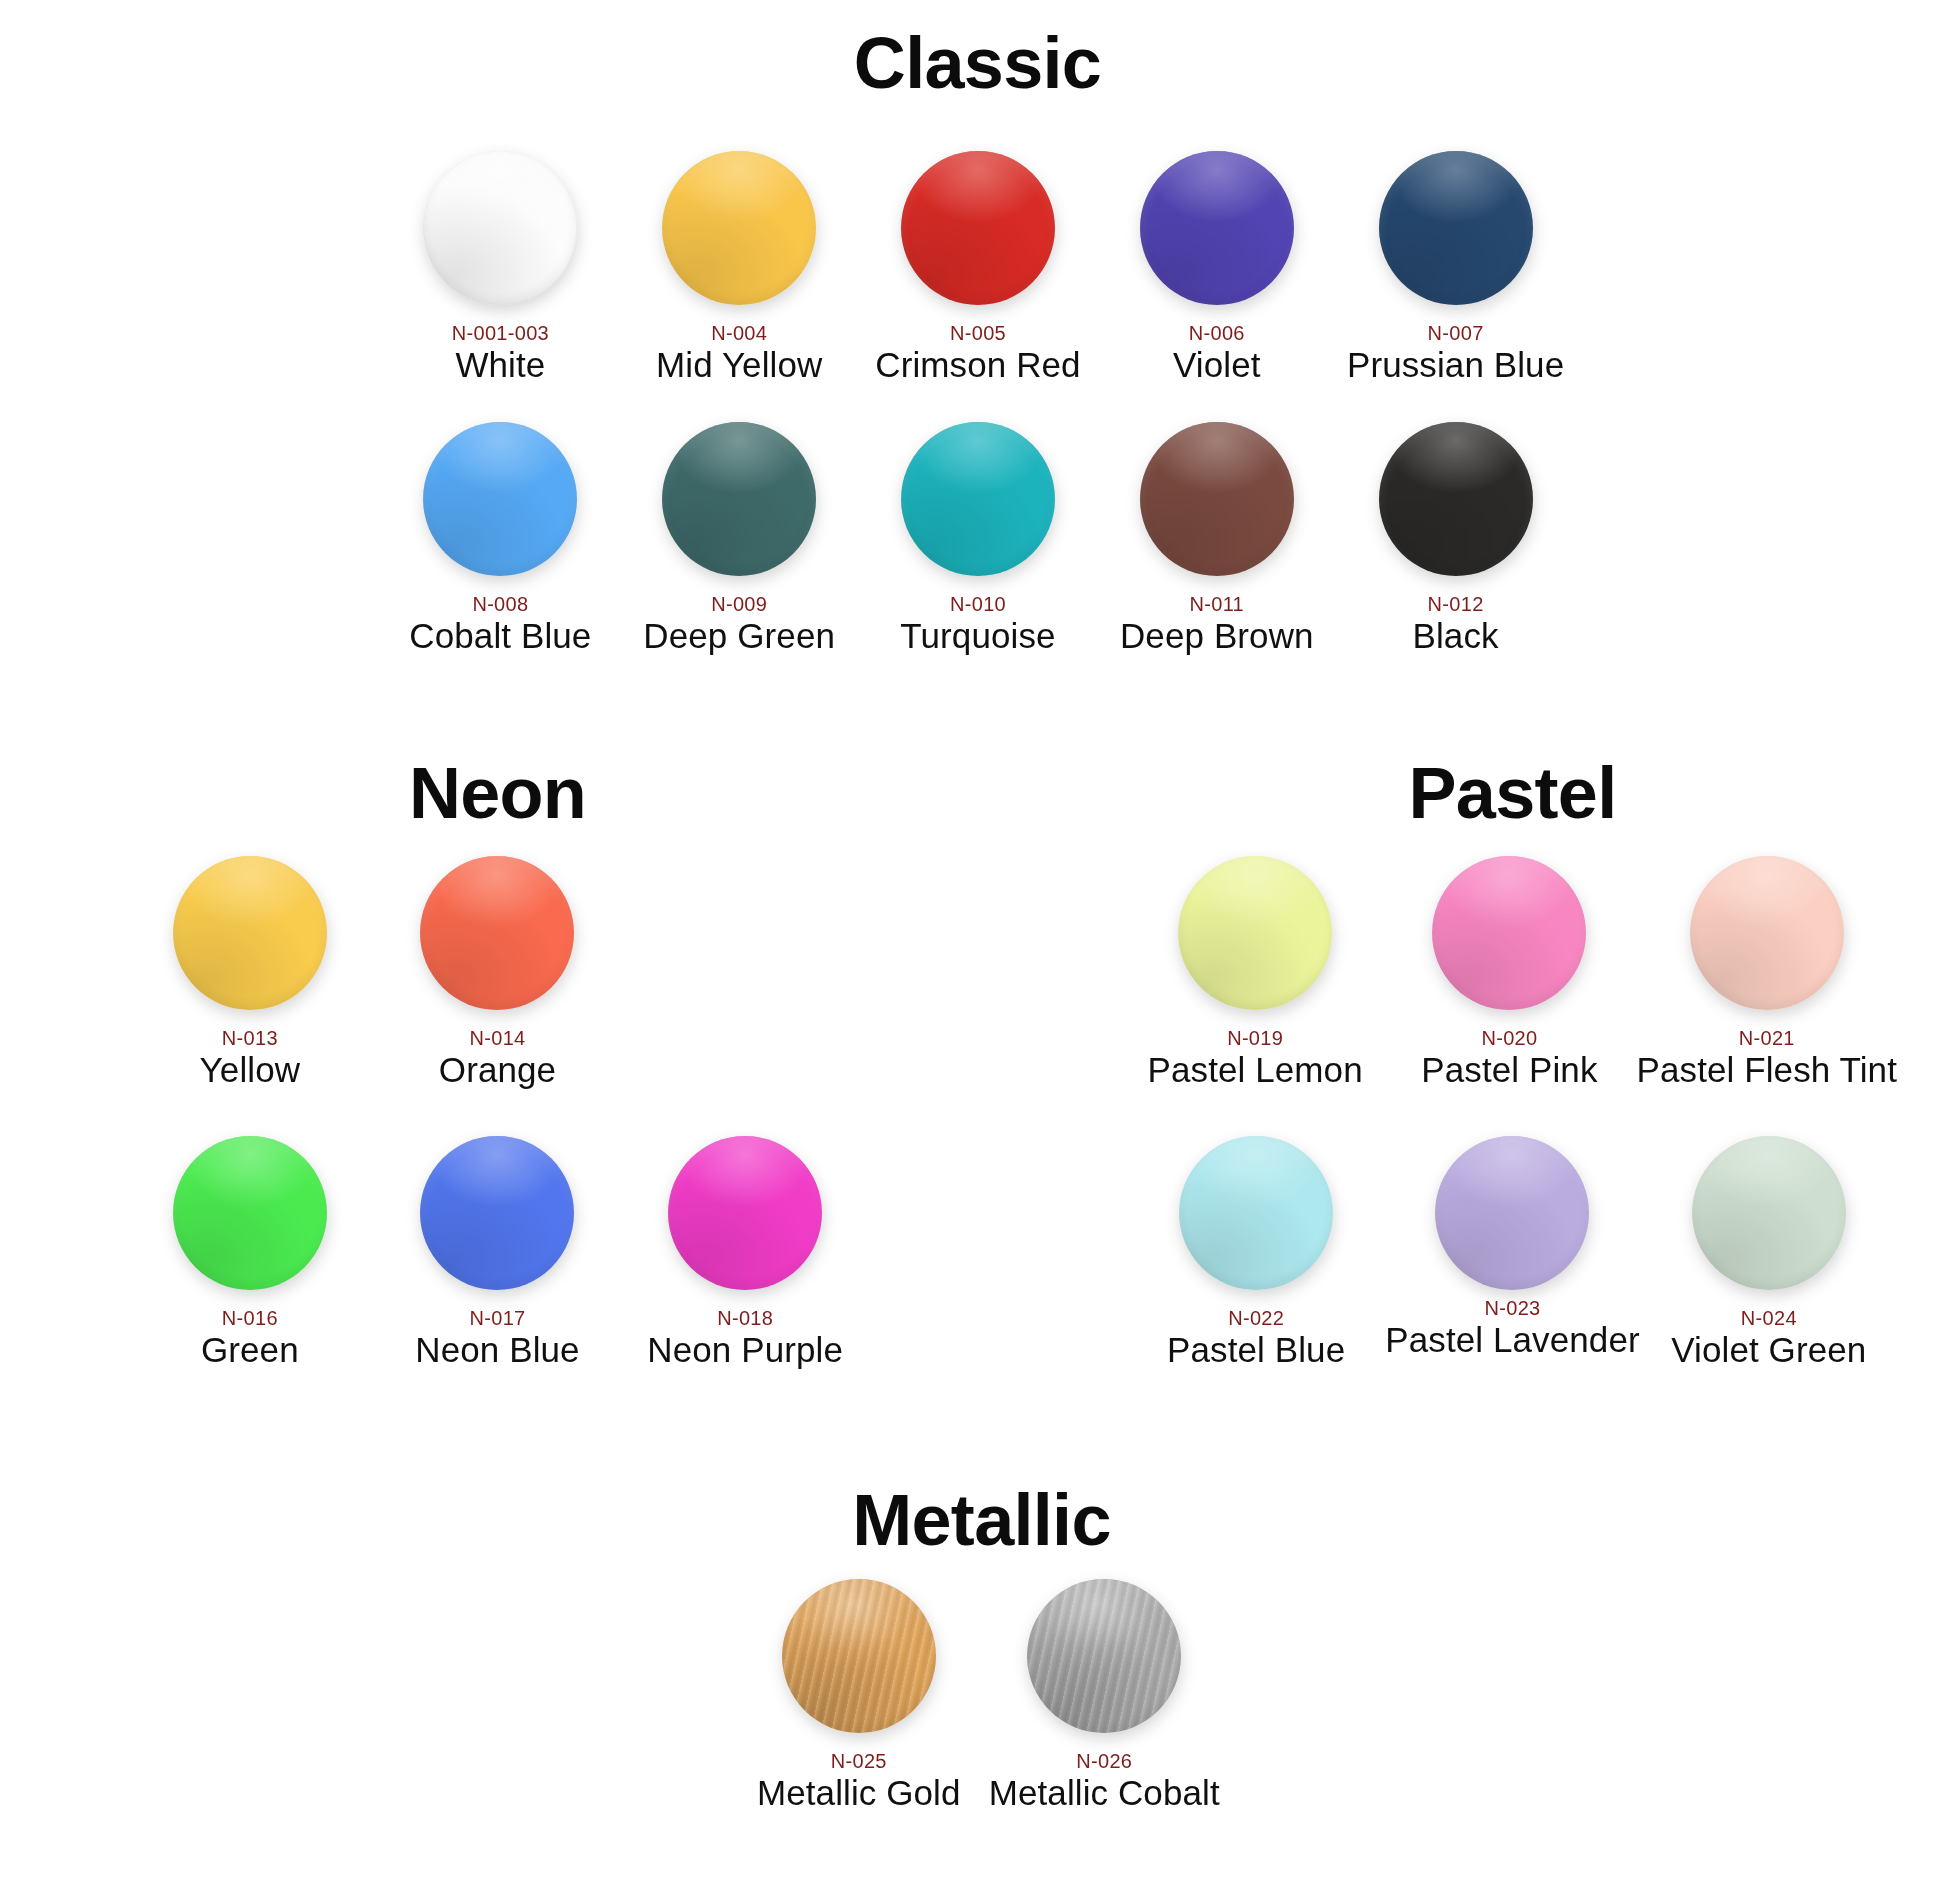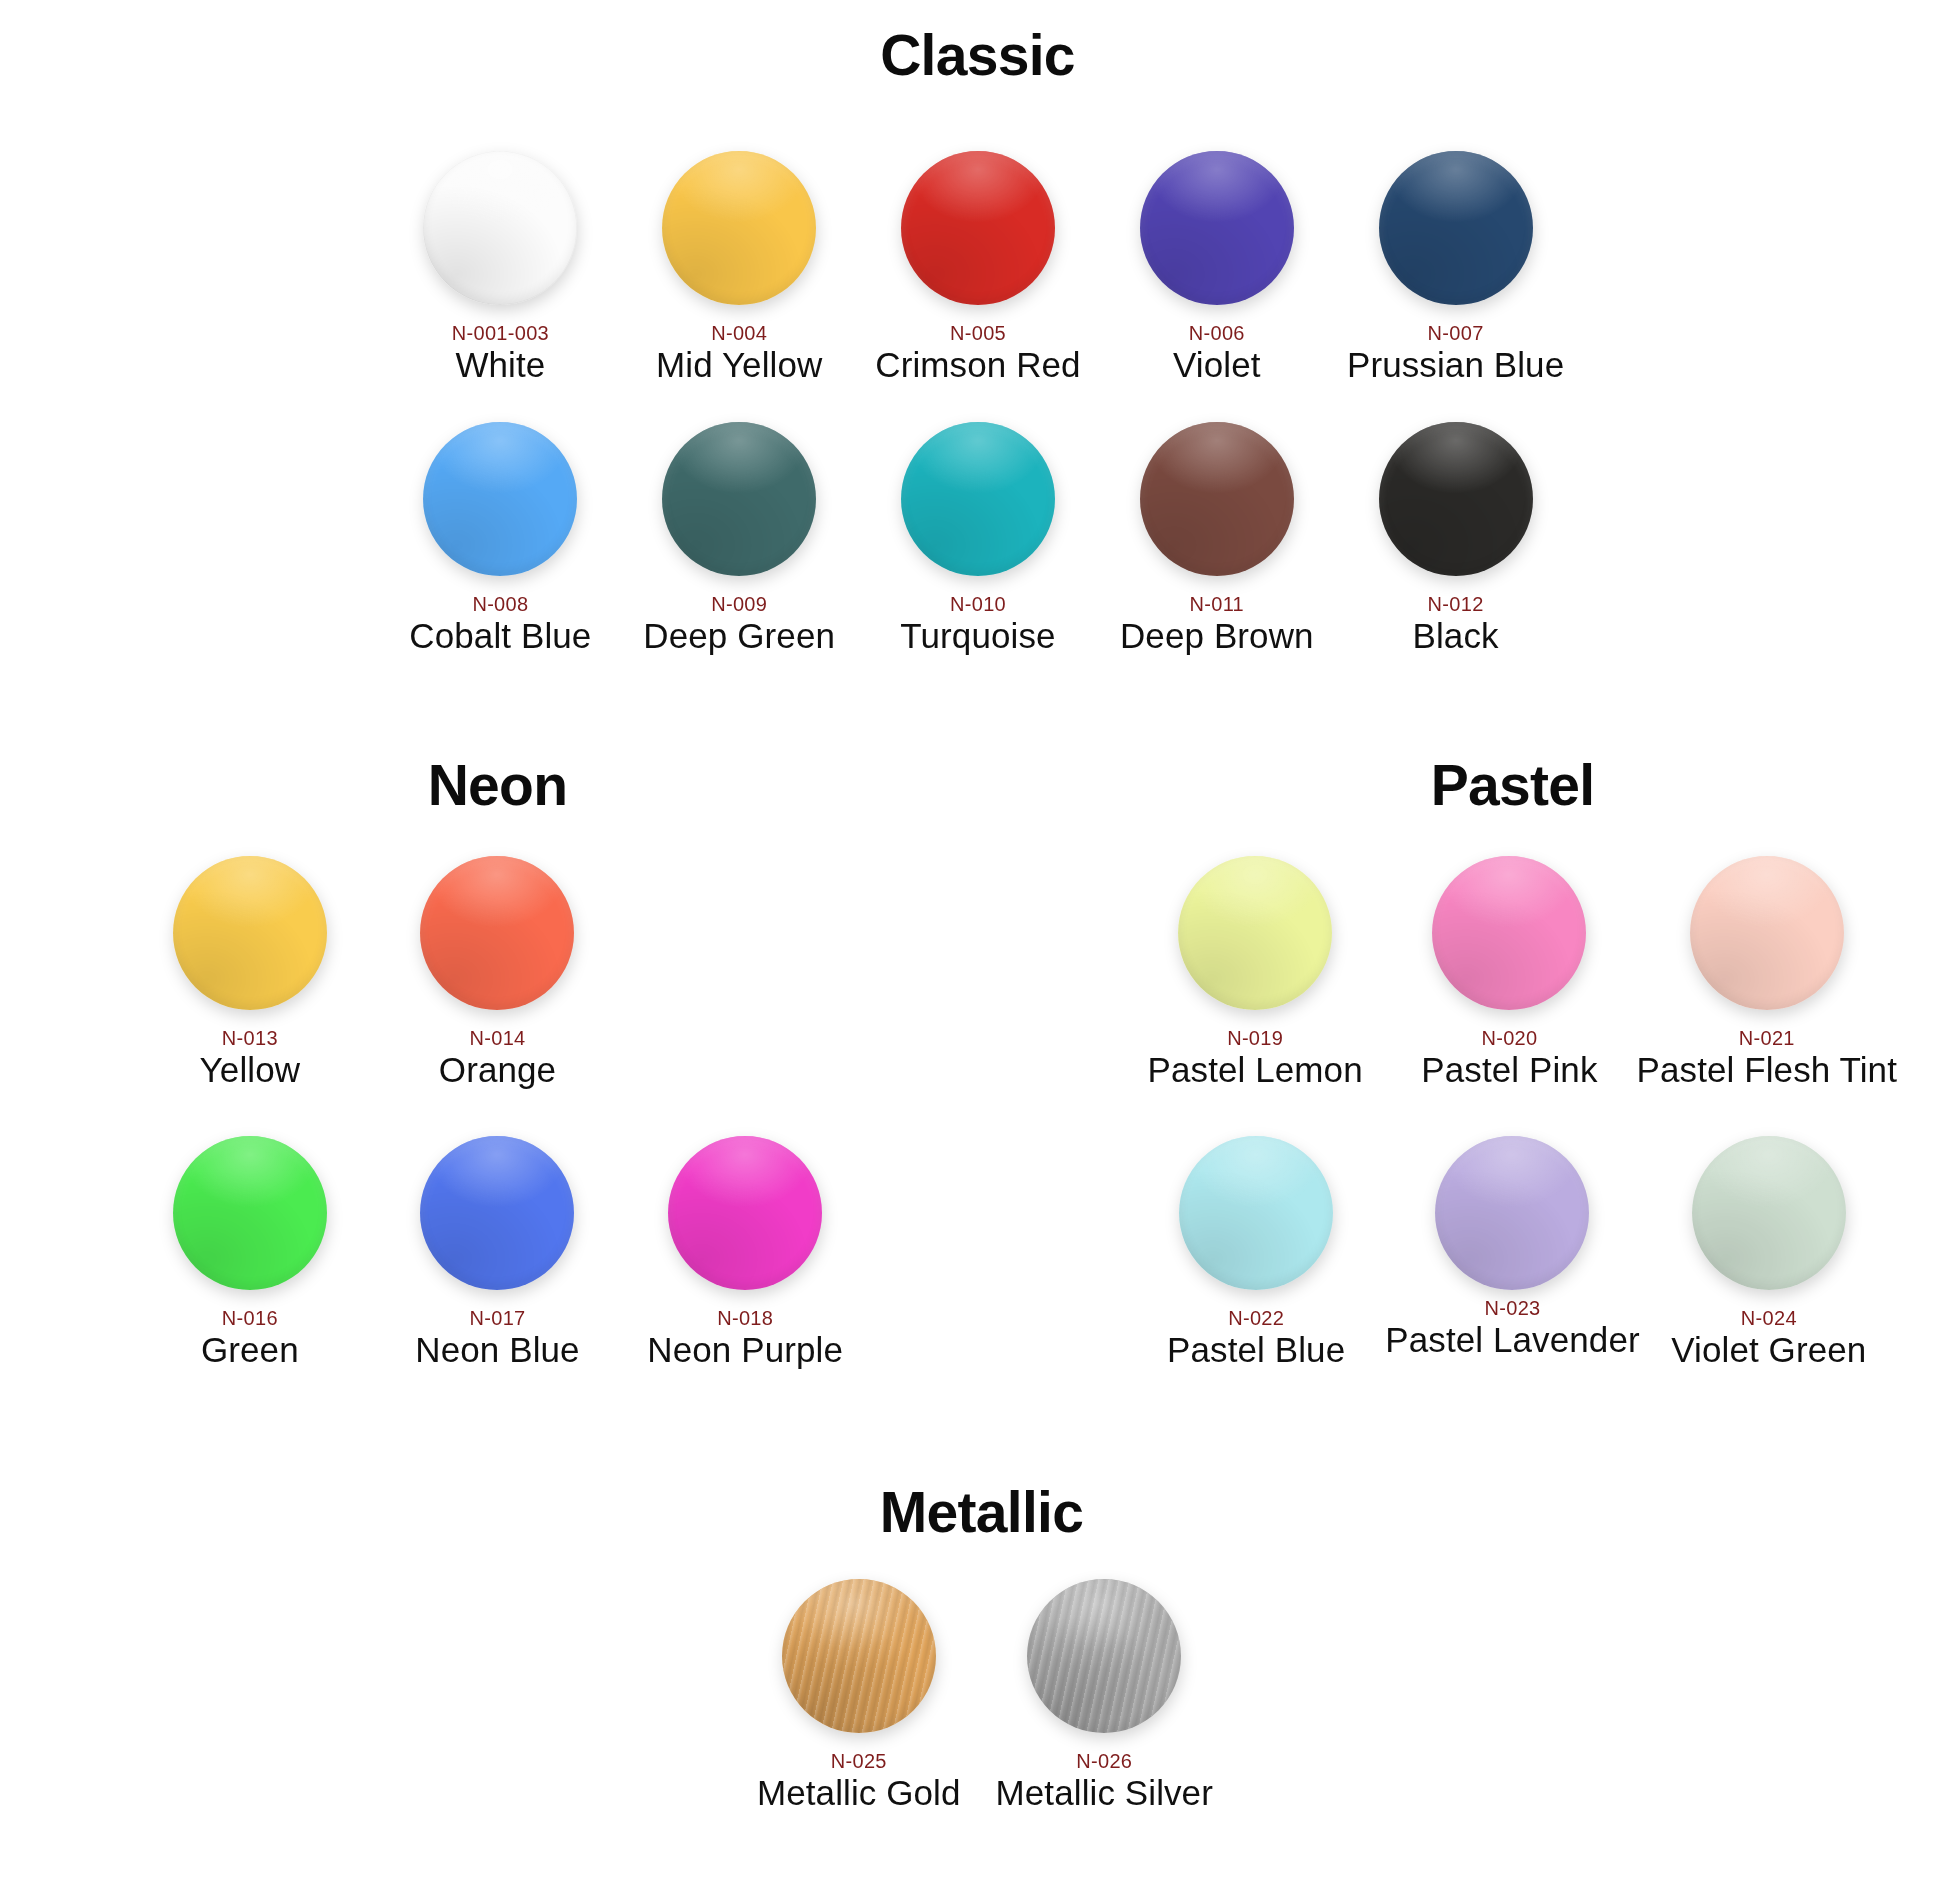--- a/index.html
+++ b/index.html
@@ -17,21 +17,21 @@
     width: 1955px;
     height: 1885px;
     background: #ffffff;
   }
 
   
   .section-title {
     position: absolute;
     font-family: "Liberation Sans", sans-serif;
     font-weight: 700;
-    font-size: 57px;
+    font-size: 72px;
     line-height: 1;
     letter-spacing: -0.7px;
     color: #0c0c0c;
     white-space: nowrap;
   }
 
   
   .swatch-grid {
     position: absolute;
     display: grid;
@@ -325,18 +325,18 @@
           <div class="dot metallic" title="Metallic Gold" style="width: 154px; height: 154px; background: rgb(224, 164, 91);"></div>
         </div>
         <div class="code" style="margin-top: 17px;">N-025</div>
         <div class="name">Metallic Gold</div>
       </div>
       <div class="swatch-cell">
         <div class="dot-wrap">
           <div class="dot metallic" title="Metallic Silver" style="width: 154px; height: 154px; background: rgb(172, 172, 172);"></div>
         </div>
         <div class="code" style="margin-top: 17px;">N-026</div>
-        <div class="name">Metallic Silver</div>
+        <div class="name">Metallic Cobalt</div>
       </div>
     </div>
 
 </div>
 
 
 </body></html>

